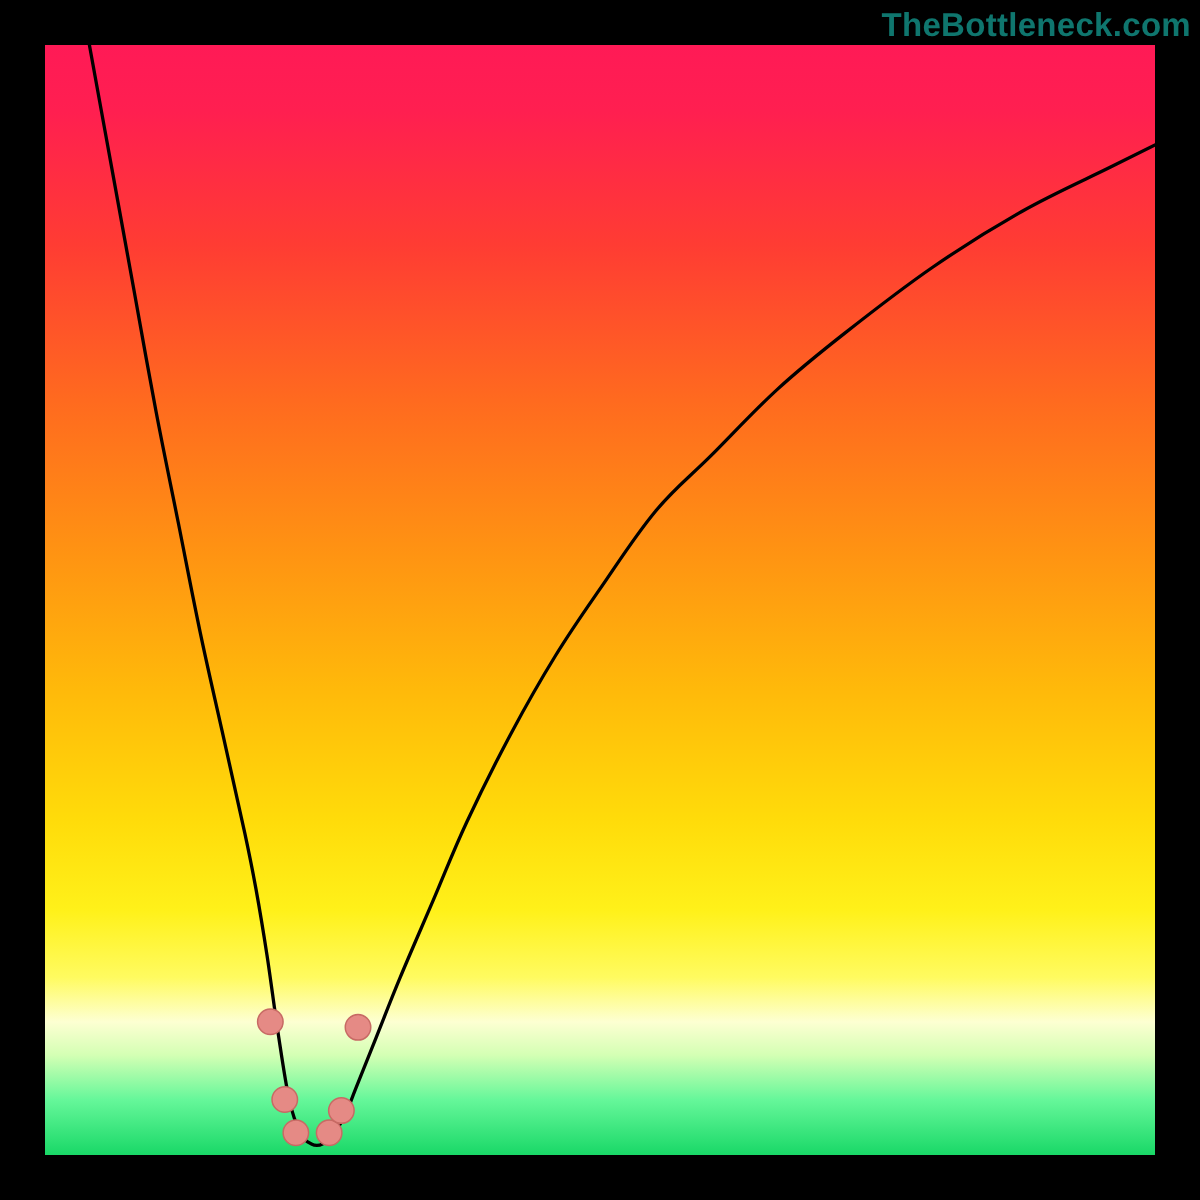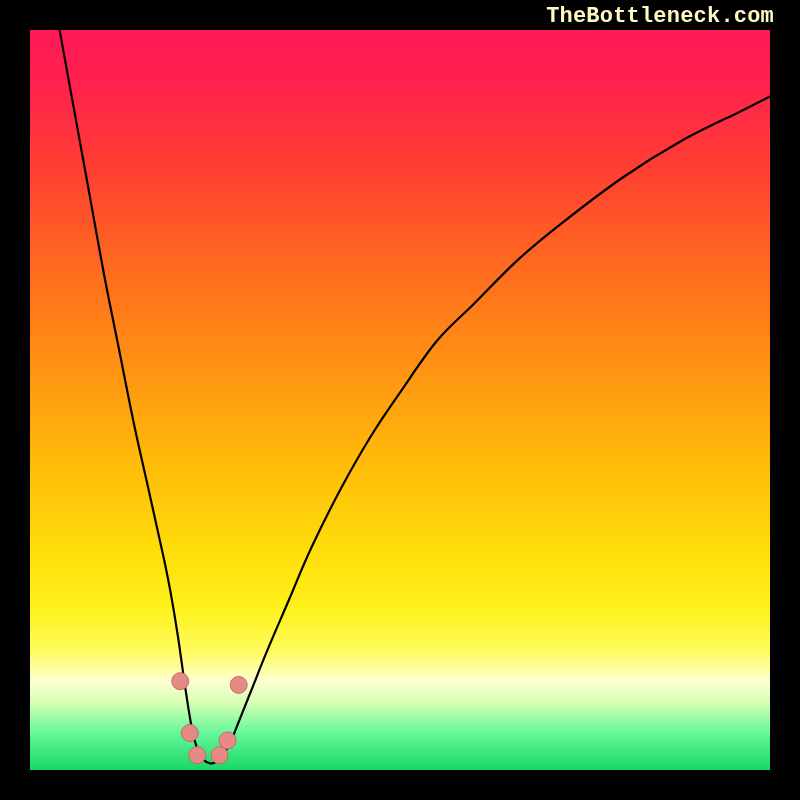--- a/index.html
+++ b/index.html
@@ -22,25 +22,25 @@
     position: absolute;
     left: 30px;
     top: 30px;
     width: 740px;
     height: 740px;
     overflow: hidden;
   }
   .watermark {
     position: absolute;
     top: 4px;
-    right: 26px;
-    font-family: Liberation Mono, monospace;
+    right: 6px;
+    font-family: Liberation Sans, sans-serif;
     font-size: 22px;
     font-weight: 600;
-    color: #fef9c3;
+    color: #0f766e;
     letter-spacing: 0.2px;
     user-select: none;
   }
   svg {
     display: block;
   }
 </style>
 </head>
 <body>
 

